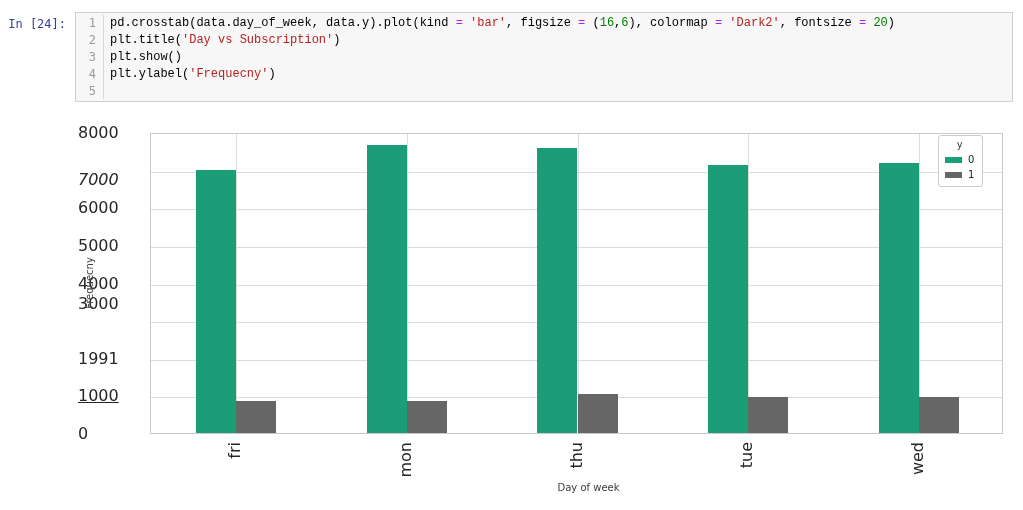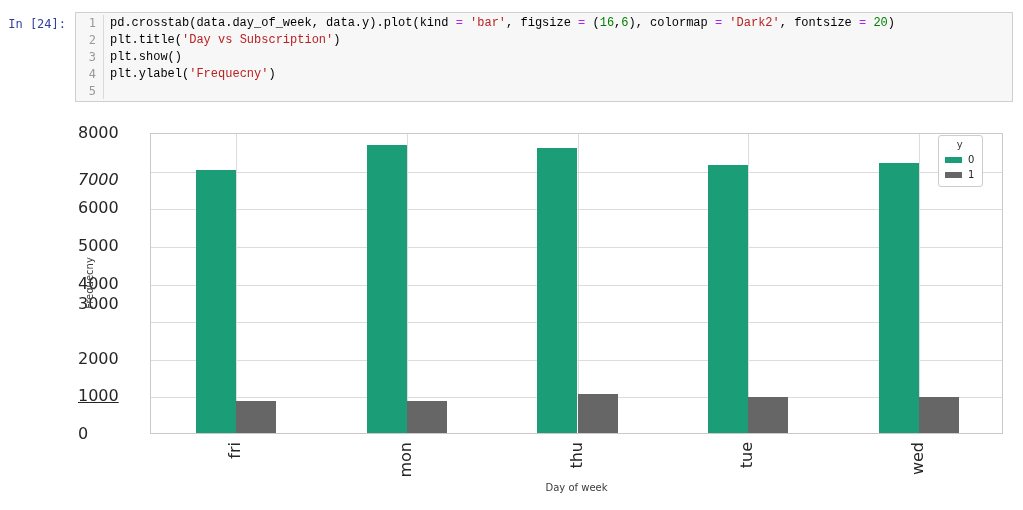--- a/index.html
+++ b/index.html
@@ -81,21 +81,21 @@
     line-height: 16px;
   }
   .ylabel {
     position: absolute; left: 6px; top: 178px;
     white-space: nowrap;
     transform-origin: 0 0;
     transform: rotate(-90deg) translateX(-50%);
     font-size: 10px; color: #3c3c3c;
   }
   .xlabel {
-    position: absolute; left: 72px; top: 377px; width: 853px;
+    position: absolute; left: 84px; top: 377px; width: 853px;
     text-align: center;
     font-size: 10px; color: #3c3c3c;
   }
   .legend {
     position: absolute; left: 860px; top: 30px;
     background: #ffffff;
     border: 1px solid #cccccc;
     border-radius: 3px;
     padding: 3px 8px 6px 6px;
     font-size: 10px; color: #262626;
@@ -150,21 +150,21 @@
         <div class="bar" style="left: 85.3px; width: 40.1px; height: 31.8px; background: rgb(102, 102, 102);"></div>
         <div class="bar" style="left: 255.9px; width: 40.1px; height: 31.9px; background: rgb(102, 102, 102);"></div>
         <div class="bar" style="left: 426.5px; width: 40.1px; height: 39.3px; background: rgb(102, 102, 102);"></div>
         <div class="bar" style="left: 597.1px; width: 40.1px; height: 35.9px; background: rgb(102, 102, 102);"></div>
         <div class="bar" style="left: 767.7px; width: 40.1px; height: 35.7px; background: rgb(102, 102, 102);"></div>
       </div>
 
     <div id="yticks">
         <div class="ytick" style="top: 319px;">0</div>
         <div class="ytick" style="top: 281.4px; text-decoration: underline;">1000</div>
-        <div class="ytick" style="top: 243.8px;">2000</div>
+        <div class="ytick" style="top: 243.8px;">1991</div>
         <div class="ytick" style="top: 189px;">3000</div>
         <div class="ytick" style="top: 168.5px;">4000</div>
         <div class="ytick" style="top: 130.9px;">5000</div>
         <div class="ytick" style="top: 93.3px;">6000</div>
         <div class="ytick" style="top: 65px; font-style: italic;">7000</div>
         <div class="ytick" style="top: 18px;">8000</div>
       </div>
     <div id="xticks">
         <div class="xtick" style="left: 149.3px; top: 337px;">fri</div>
         <div class="xtick" style="left: 319.9px; top: 337px;">mon</div>

